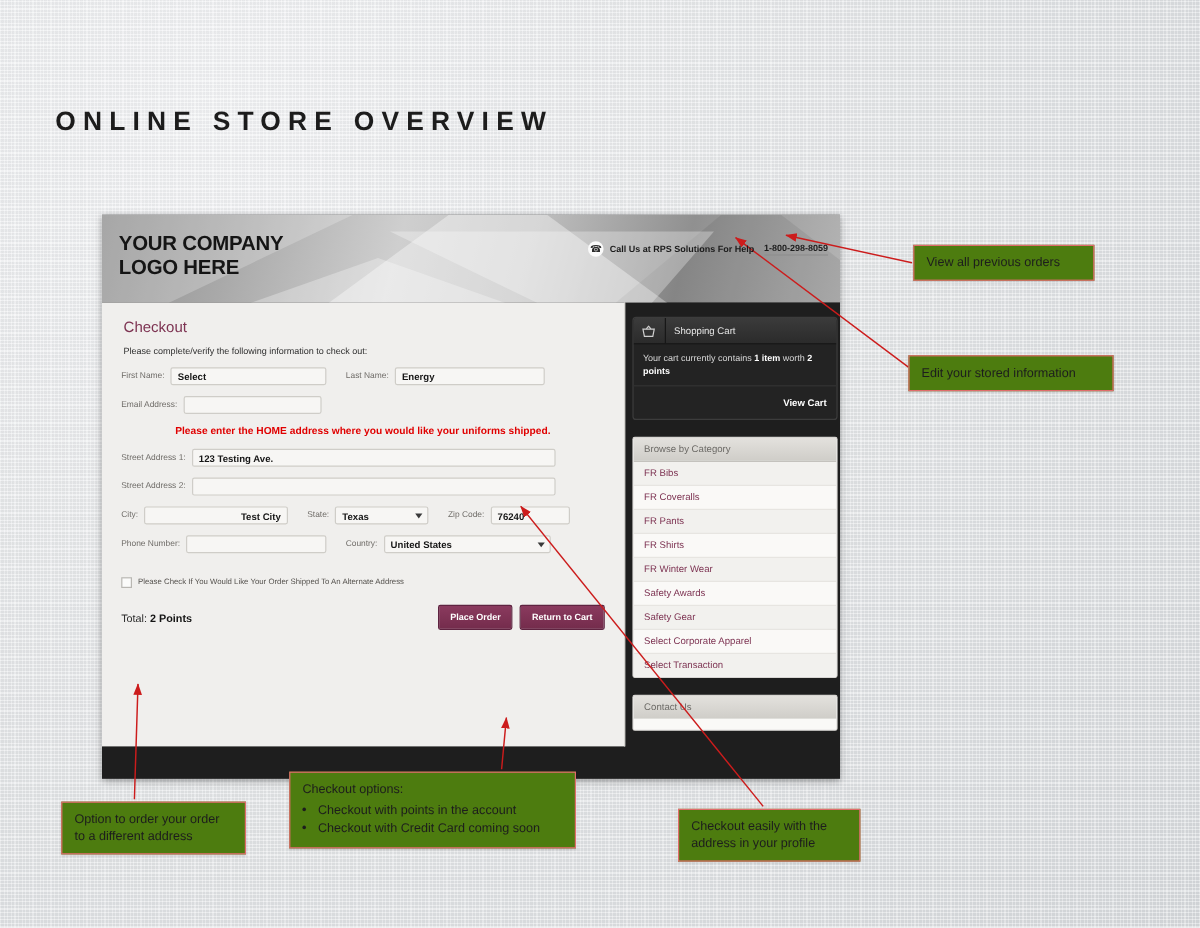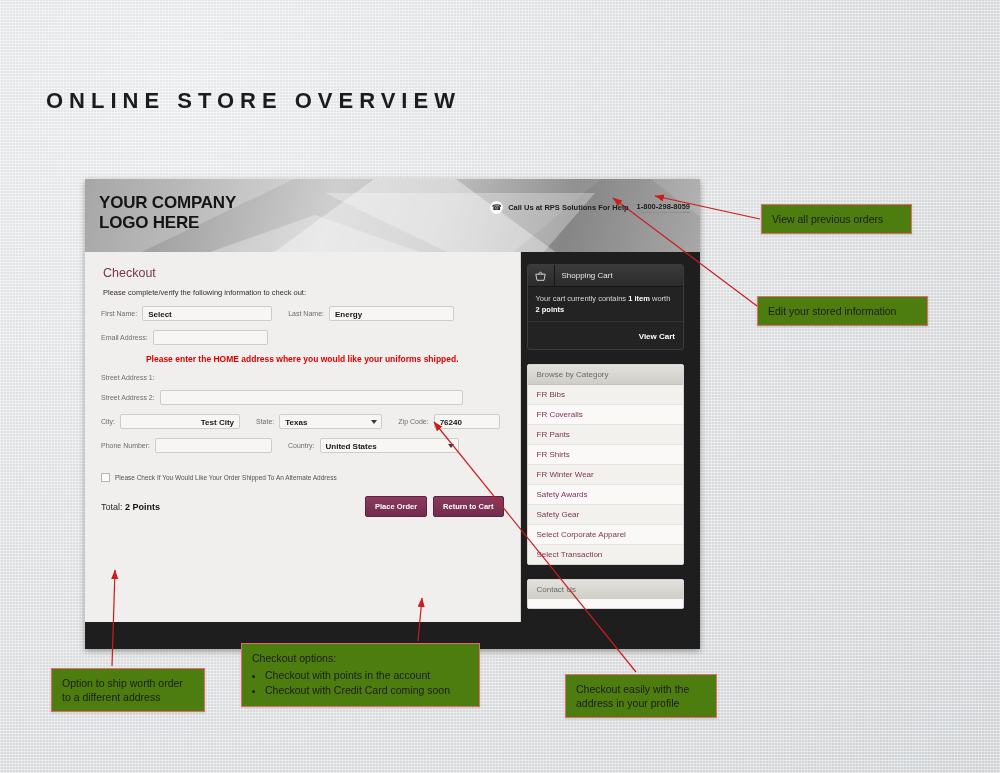--- a/index.html
+++ b/index.html
@@ -77,21 +77,21 @@
   }
 
   
   .app-body{display:flex;height:370px;background:#1e1e1e;}
 
   .content-col{
     width:447px;background:#f0efed;min-height:100%;
     padding:14px 16px 0 16px;box-sizing:border-box;
     border-right:1px solid #d6d4d0;
   }
-  .side-col{width:184px;box-sizing:border-box;padding:12px 16px 0 6px;}
+  .side-col{width:184px;box-sizing:border-box;padding:12px 2px 0 6px;}
 
   
   .checkout-h{font-size:12.5px;color:#7d3352;margin:0 0 8px 2px;font-weight:normal;}
   .intro{font-size:7.5px;color:#2e2e2e;margin:0 0 9px 2px;}
   .frow{display:flex;align-items:center;margin-bottom:9px;}
   .flabel{font-size:7px;color:#6f6c68;margin-right:5px;white-space:nowrap;}
   .fin{
     background:#f7f6f4;border:1px solid #cfcdc8;border-radius:2px;
     height:15px;font-size:8px;color:#161616;font-weight:bold;
     padding:0 5px;box-sizing:border-box;line-height:15px;
@@ -107,21 +107,21 @@
     position:relative;background:#f7f6f4;border:1px solid #cfcdc8;border-radius:2px;
     height:15px;font-size:8px;color:#161616;font-weight:bold;
     padding:0 16px 0 5px;box-sizing:border-box;line-height:15px;
     display:inline-block;white-space:nowrap;
   }
   .sel::after{
     content:"";position:absolute;right:4px;top:5px;
     border-left:3px solid transparent;border-right:3px solid transparent;
     border-top:4px solid #3a3a3a;
   }
-  .w-state{width:103px;}
+  .w-state{width:78px;}
   .w-country{width:139px;}
   .w-phone{width:117px;}
   .mar-l2{margin-left:16px;}
 
   .red-note{
     color:#e00000;font-size:8.5px;font-weight:bold;text-align:center;
     margin:6px 0 10px 0;
   }
 
   .chk-row{display:flex;align-items:center;margin-top:20px;}
@@ -241,20 +241,21 @@
 
       <div class="frow">
         <span class="flabel">Email Address:</span>
         <span class="fin w-email"></span>
       </div>
 
       <div class="red-note">Please enter the HOME address where you would like your uniforms shipped.</div>
 
       <div class="frow">
         <span class="flabel">Street Address 1:</span>
+        <span class="fin w-street">123 Testing Ave.</span>
       </div>
 
       <div class="frow">
         <span class="flabel">Street Address 2:</span>
         <span class="fin w-street"></span>
       </div>
 
       <div class="frow">
         <span class="flabel">City:</span>
         <span class="fin w-city">Test City</span>
@@ -338,21 +339,21 @@
   </defs>
   <line x1="760" y1="219" x2="655" y2="196" stroke="#cc1c1c" stroke-width="1.2" marker-end="url(#ah)"></line>
   <line x1="757" y1="306" x2="613" y2="198" stroke="#cc1c1c" stroke-width="1.2" marker-end="url(#ah)"></line>
   <line x1="112" y1="666" x2="115" y2="570" stroke="#cc1c1c" stroke-width="1.2" marker-end="url(#ah)"></line>
   <line x1="418" y1="641" x2="422" y2="598" stroke="#cc1c1c" stroke-width="1.2" marker-end="url(#ah)"></line>
   <line x1="636" y1="672" x2="434" y2="422" stroke="#cc1c1c" stroke-width="1.2" marker-end="url(#ah)"></line>
 </svg>
 
 <div class="callout co-orders">View all previous orders</div>
 <div class="callout co-profile">Edit your stored information</div>
-<div class="callout co-ship">Option to ship worth order to a different address</div>
+<div class="callout co-ship">Option to order your order to a different address</div>
 <div class="callout co-options">
   <div>Checkout options:</div>
   <ul class="bullets">
     <li>Checkout with points in the account</li>
     <li>Checkout with Credit Card coming soon</li>
   </ul>
 </div>
 <div class="callout co-address">Checkout easily with the address in your profile</div>
 
 </body></html>

